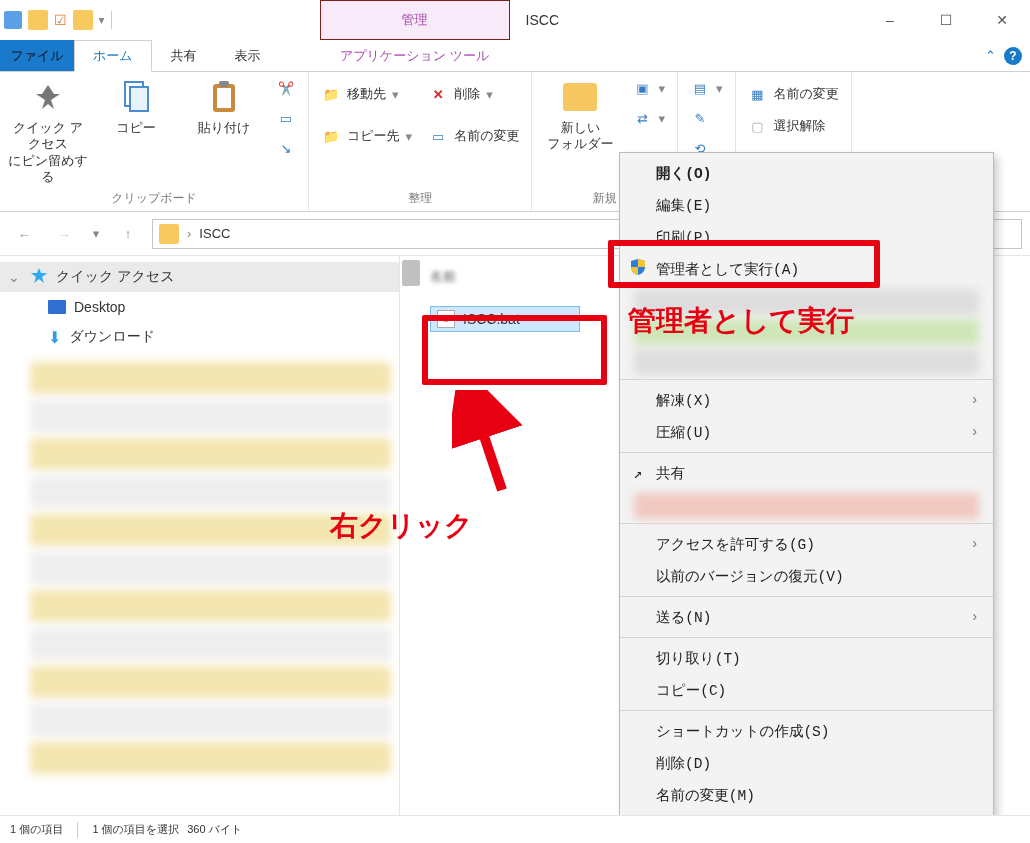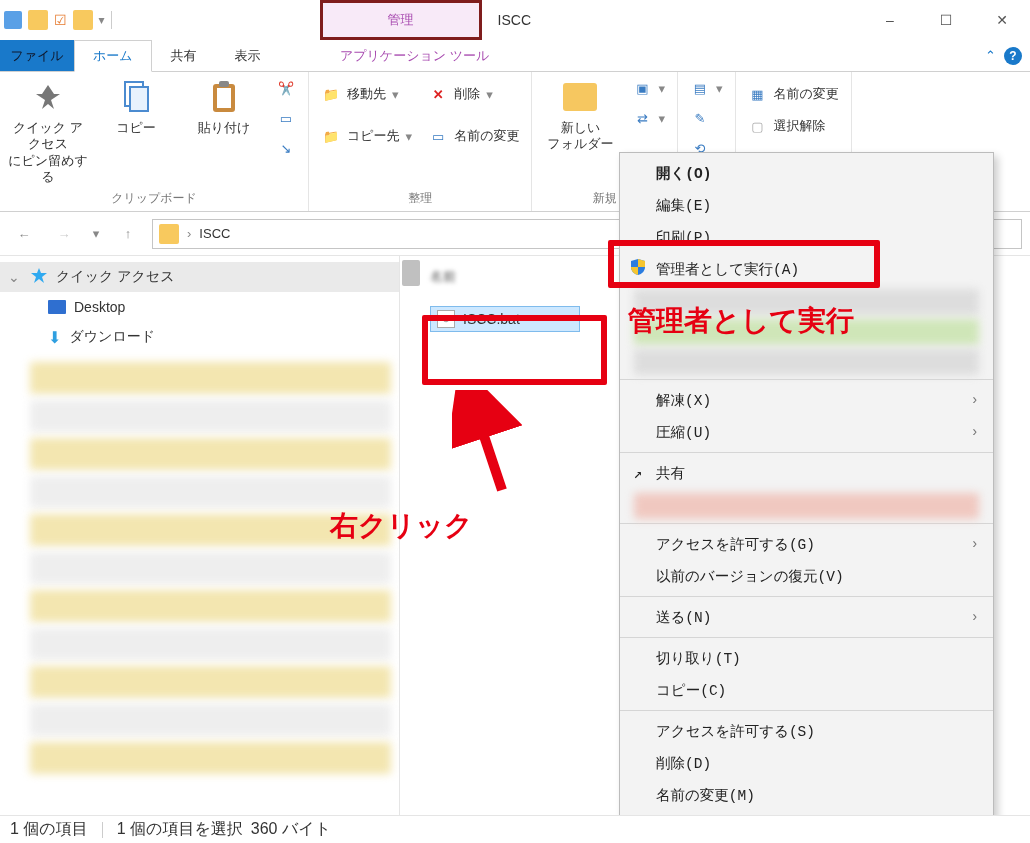--- a/index.html
+++ b/index.html
@@ -21,28 +21,28 @@
     align-items: stretch;
     font-size: 12px;
     color: #333;
     border-bottom: 0;
   }
   .qat { display:flex; align-items:center; padding:0 4px; gap:2px;}
   .qat .folder-icon { width:20px; height:20px; background:#f8c95e; border-radius:2px; margin:0 4px;}
   .qat .sep { width:1px; height:18px; background:#ccc; margin:0 4px;}
   .context-tab {
     margin-left: 200px;
-    width:162px;
+    width:190px;
     text-align:center;
     display:flex;
     flex-direction:column;
     justify-content:center;
     background:#f8eaf8;
     color:#a84bb0;
-    border:3px solid #7f1d1d;
+    border:1px solid #7f1d1d;
     font-size:13px;
   }
   .win-title { flex:1; display:flex; align-items:center; padding-left:16px; font-size:14px;}
   .win-ctrls { display:flex; }
   .win-ctrls div {
     width:56px; display:flex; align-items:center; justify-content:center;
     font-size:14px; color:#555;
   }
   
   .ribbon-tabs {
@@ -184,21 +184,21 @@
   }
   .anno-text {
     position:absolute; color:#e60012; font-weight:700;
     font-size:28px; white-space:nowrap; pointer-events:none;
   }
   
   .status-bar {
     position:absolute; left:0; bottom:0; width:100%;
     height:28px; border-top:1px solid #e5e5e5;
     display:flex; align-items:center; padding:0 10px; gap:8px;
-    font-size:16px; color:#333; background:#fff;
+    font-size:11px; color:#333; background:#fff;
   }
   .status-bar .ssep{width:1px;height:16px;background:#ccc;margin:0 6px;}
   
   .vscroll { position:absolute; right:2px; top:4px; width:18px; height:26px; background:#c0c0c0; border-radius:2px;}
 
   
   .pin svg,.copy svg,.paste svg{display:block;}
 </style>
 </head>
 <body>
@@ -484,21 +484,21 @@
     </div>
   <div class="ctx-sep"></div>
   <div class="ctx-item">
       <span>切り取り(T)</span>
     </div>
   <div class="ctx-item">
       <span>コピー(C)</span>
     </div>
   <div class="ctx-sep"></div>
   <div class="ctx-item">
-      <span>アクセスを許可する(S)</span>
+      <span>ショートカットの作成(S)</span>
     </div>
   <div class="ctx-item">
       <span>削除(D)</span>
     </div>
   <div class="ctx-item">
       <span>名前の変更(M)</span>
     </div>
 </div>
 
 <div class="anno-box" style="left:422px; top:315px; width:185px; height:70px;"></div>

